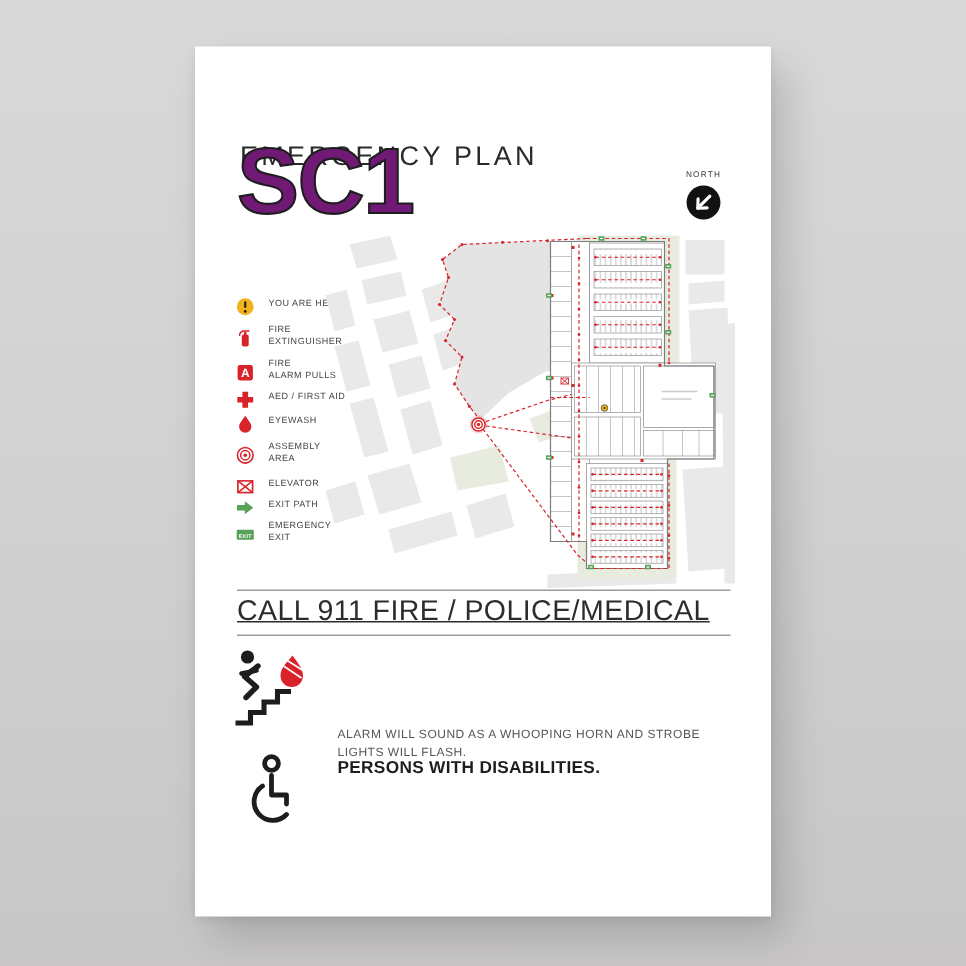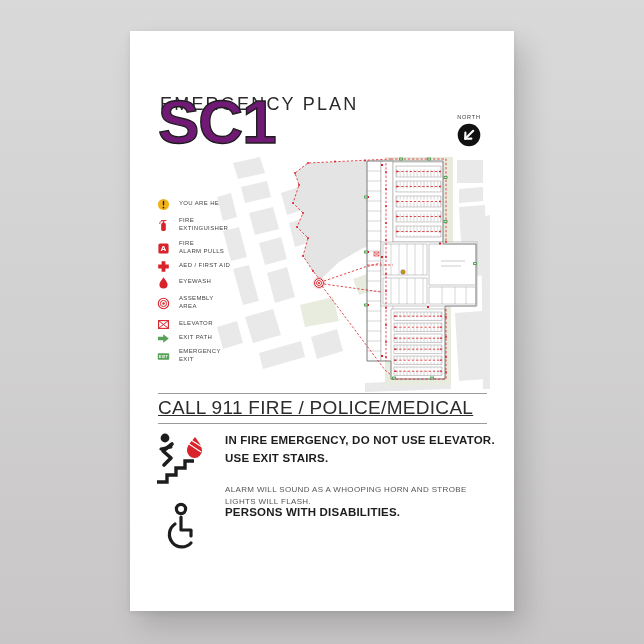--- a/index.html
+++ b/index.html
@@ -380,22 +380,20 @@
   <div class="abs rule" style="top:392px"></div>
 
   <svg class="abs" style="left:20px;top:400px" width="58" height="54" viewBox="0 0 58 54">
     <circle cx="15" cy="7" r="4.4" fill="var(--ink)"></circle>
     <path d="M22,13 L13,20 L21,27 L14,34" fill="none" stroke="var(--ink)" stroke-width="3.6" stroke-linecap="round" stroke-linejoin="round"></path>
     <path d="M21,16 L11,18" stroke="var(--ink)" stroke-width="3" stroke-linecap="round"></path>
     <path d="M7,51 H17 V44 H26 V37 H35 V30 H44" fill="none" stroke="var(--ink)" stroke-width="3.4" stroke-linejoin="miter"></path>
     <path d="M45,6 C48.5,11 52,14.5 52,19.5 A7.5,7.5 0 0 1 37,19.5 C37,14 41.5,10.5 45,6 Z" fill="var(--red)"></path>
     <path d="M39,13 L51,21 M41,9 L52,16" stroke="#ffffff" stroke-width="1.1"></path>
   </svg>
-  <div class="abs sec-head pre" style="left:95px;top:401px">IN FIRE EMERGENCY, DO NOT USE ELEVATOR.
-USE EXIT STAIRS.</div>
   <div class="abs sec-body pre" style="left:95px;top:437px">ALARM WILL SOUND AS A WHOOPING HORN AND STROBE
 LIGHTS WILL FLASH.</div>
 
   <svg class="abs" style="left:32px;top:471px" width="40" height="54" viewBox="0 0 40 54">
     <g fill="none" stroke="var(--ink)" stroke-width="3.2" stroke-linecap="round" stroke-linejoin="round">
       <circle cx="19" cy="7" r="4.6"></circle>
       <path d="M19,15 V28 H29 V34"></path>
       <path d="M13,22 A12.5,12.5 0 1 0 29,41"></path>
     </g>
   </svg>

